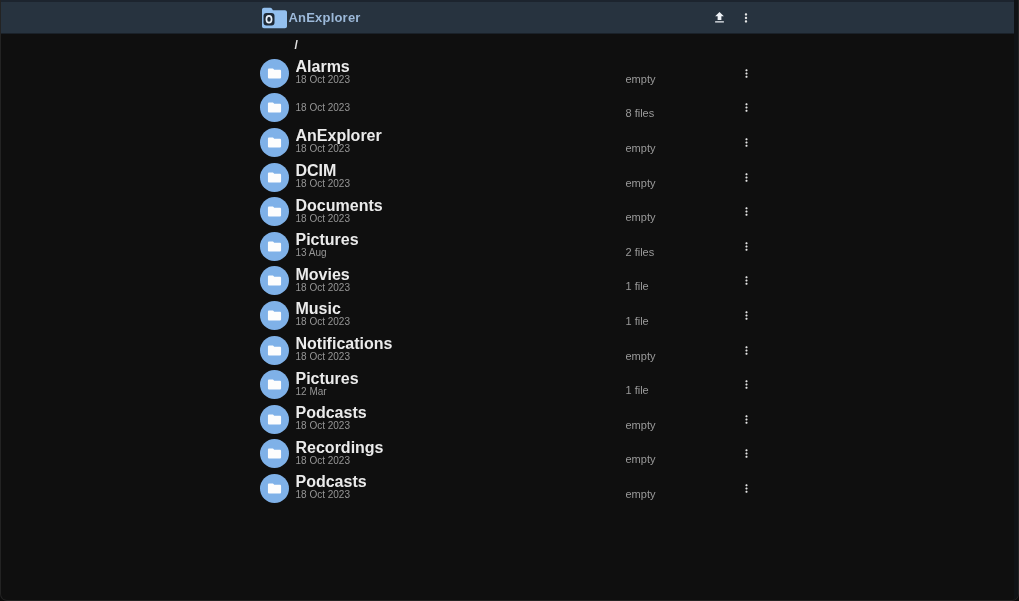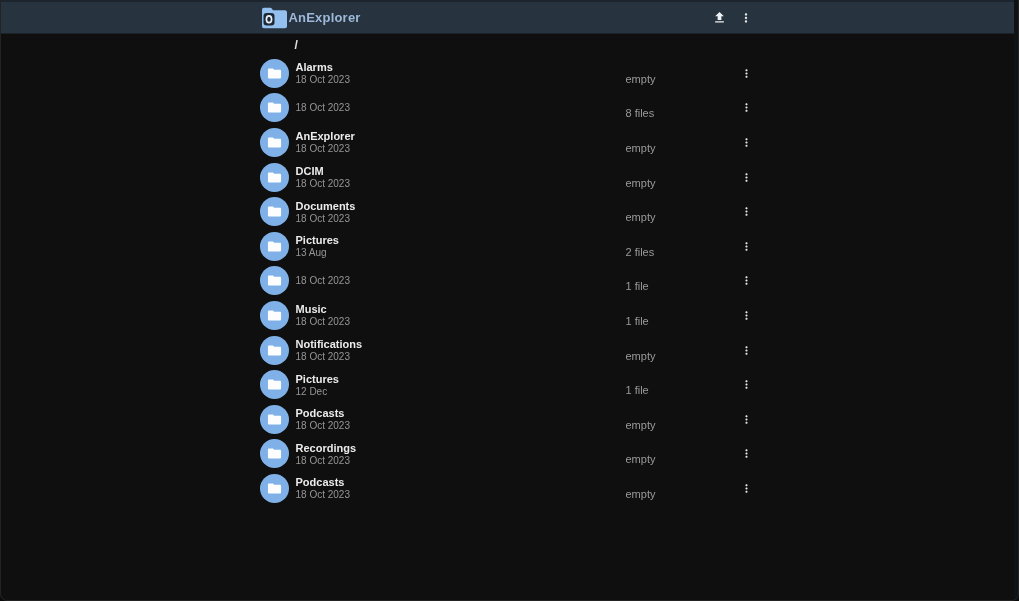--- a/index.html
+++ b/index.html
@@ -82,21 +82,21 @@
     flex: none;
   }
   .meta {
     flex: 1 1 auto;
     margin-left: 7px;
     display: flex; flex-direction: column;
     min-width: 0;
   }
   .name {
     color: #ebebeb;
-    font-size: 11px;
+    font-size: 16px;
     font-weight: 600;
     line-height: 14px;
     white-space: nowrap;
   }
   .date {
     color: #969696;
     font-size: 10px;
     line-height: 12px;
     white-space: nowrap;
   }
@@ -273,20 +273,21 @@
     </button>
   </li>
 
   <li class="row">
     <span class="avatar">
       <svg width="15" height="13" viewBox="0 0 24 20">
               <path d="M9.6 2H3.5C2.4 2 1.5 2.9 1.5 4v12c0 1.1.9 2 2 2h17c1.1 0 2-.9 2-2V6c0-1.1-.9-2-2-2h-8.9l-2-2z" fill="#fdfdfd"></path>
             </svg>
     </span>
     <span class="meta">
+      <span class="name">Movies</span>
       <span class="date">18 Oct 2023</span>
     </span>
     <span class="summary">1 file</span>
     <button class="row-menu">
       <span style="display:flex">
         <svg width="13" height="13" viewBox="0 0 24 24">
                 <path d="M12 8c1.1 0 2-.9 2-2s-.9-2-2-2-2 .9-2 2 .9 2 2 2zm0 2c-1.1 0-2 .9-2 2s.9 2 2 2 2-.9 2-2-.9-2-2-2zm0 6c-1.1 0-2 .9-2 2s.9 2 2 2 2-.9 2-2-.9-2-2-2z" fill="#e6e6e6"></path>
               </svg>
       </span>
     </button>
@@ -333,21 +334,21 @@
   </li>
 
   <li class="row">
     <span class="avatar">
       <svg width="15" height="13" viewBox="0 0 24 20">
               <path d="M9.6 2H3.5C2.4 2 1.5 2.9 1.5 4v12c0 1.1.9 2 2 2h17c1.1 0 2-.9 2-2V6c0-1.1-.9-2-2-2h-8.9l-2-2z" fill="#fdfdfd"></path>
             </svg>
     </span>
     <span class="meta">
       <span class="name">Pictures</span>
-      <span class="date">12 Dec</span>
+      <span class="date">12 Mar</span>
     </span>
     <span class="summary">1 file</span>
     <button class="row-menu">
       <span style="display:flex">
         <svg width="13" height="13" viewBox="0 0 24 24">
                 <path d="M12 8c1.1 0 2-.9 2-2s-.9-2-2-2-2 .9-2 2 .9 2 2 2zm0 2c-1.1 0-2 .9-2 2s.9 2 2 2 2-.9 2-2-.9-2-2-2zm0 6c-1.1 0-2 .9-2 2s.9 2 2 2 2-.9 2-2-.9-2-2-2z" fill="#e6e6e6"></path>
               </svg>
       </span>
     </button>
   </li>

